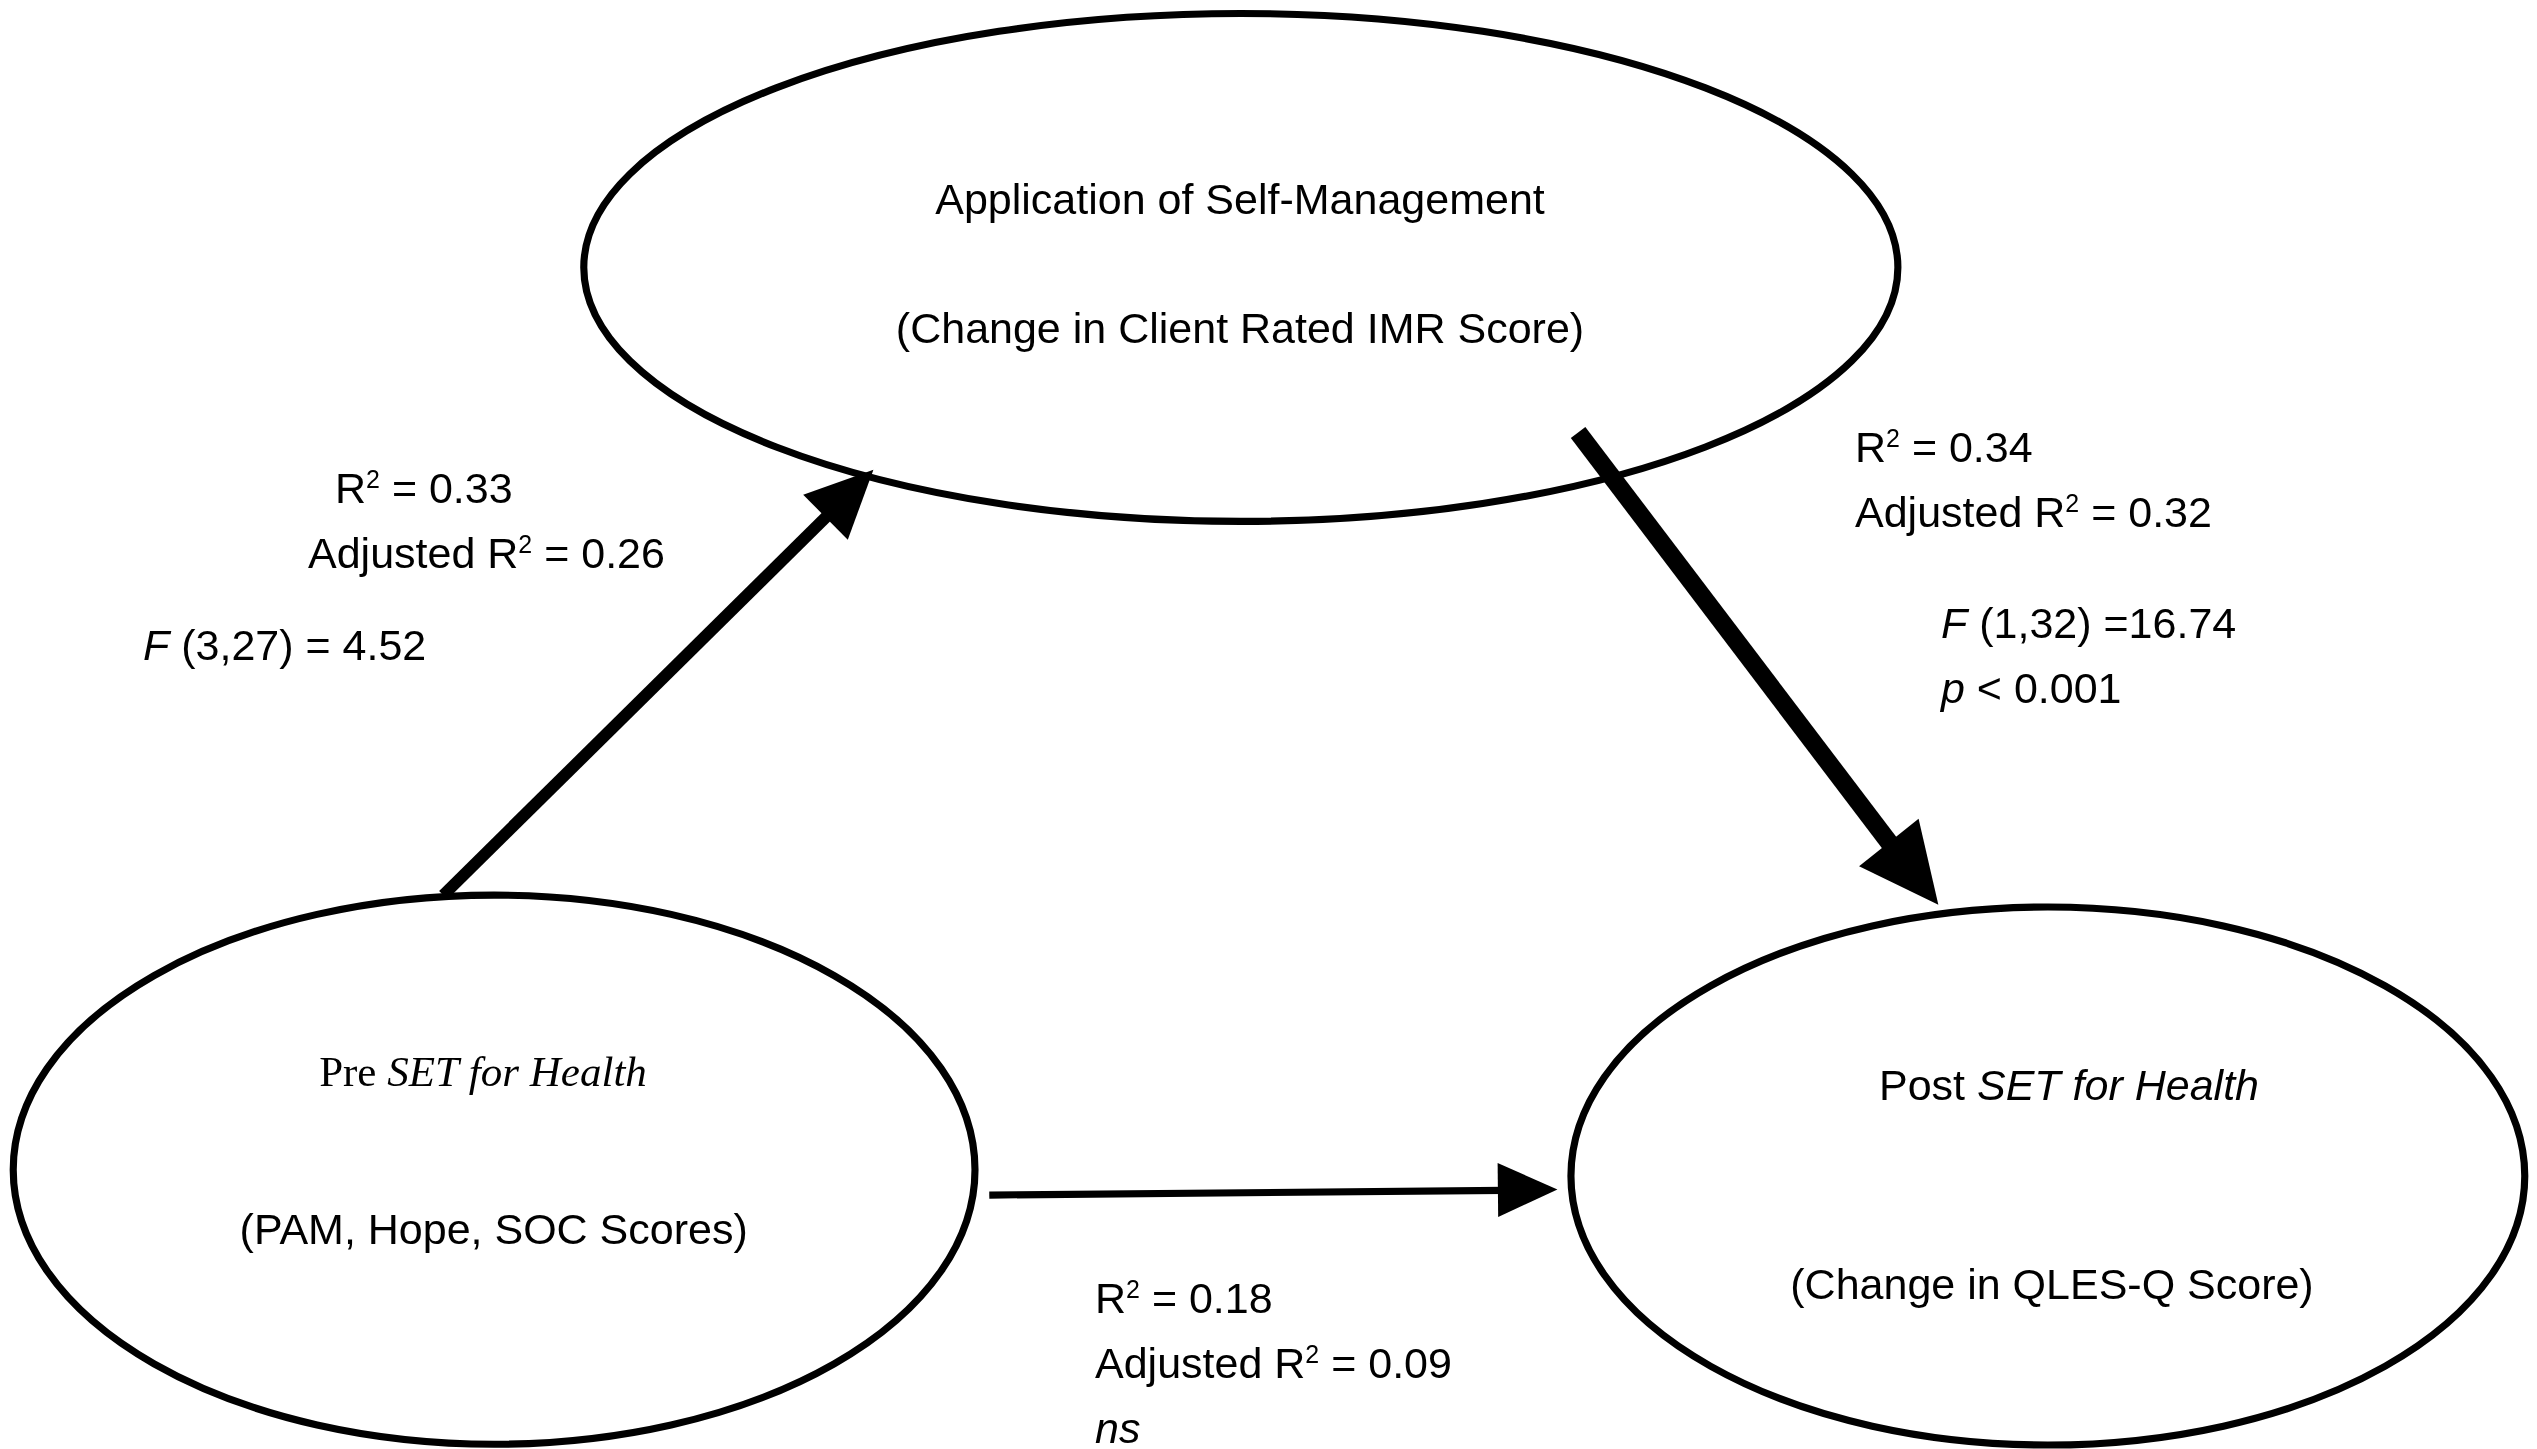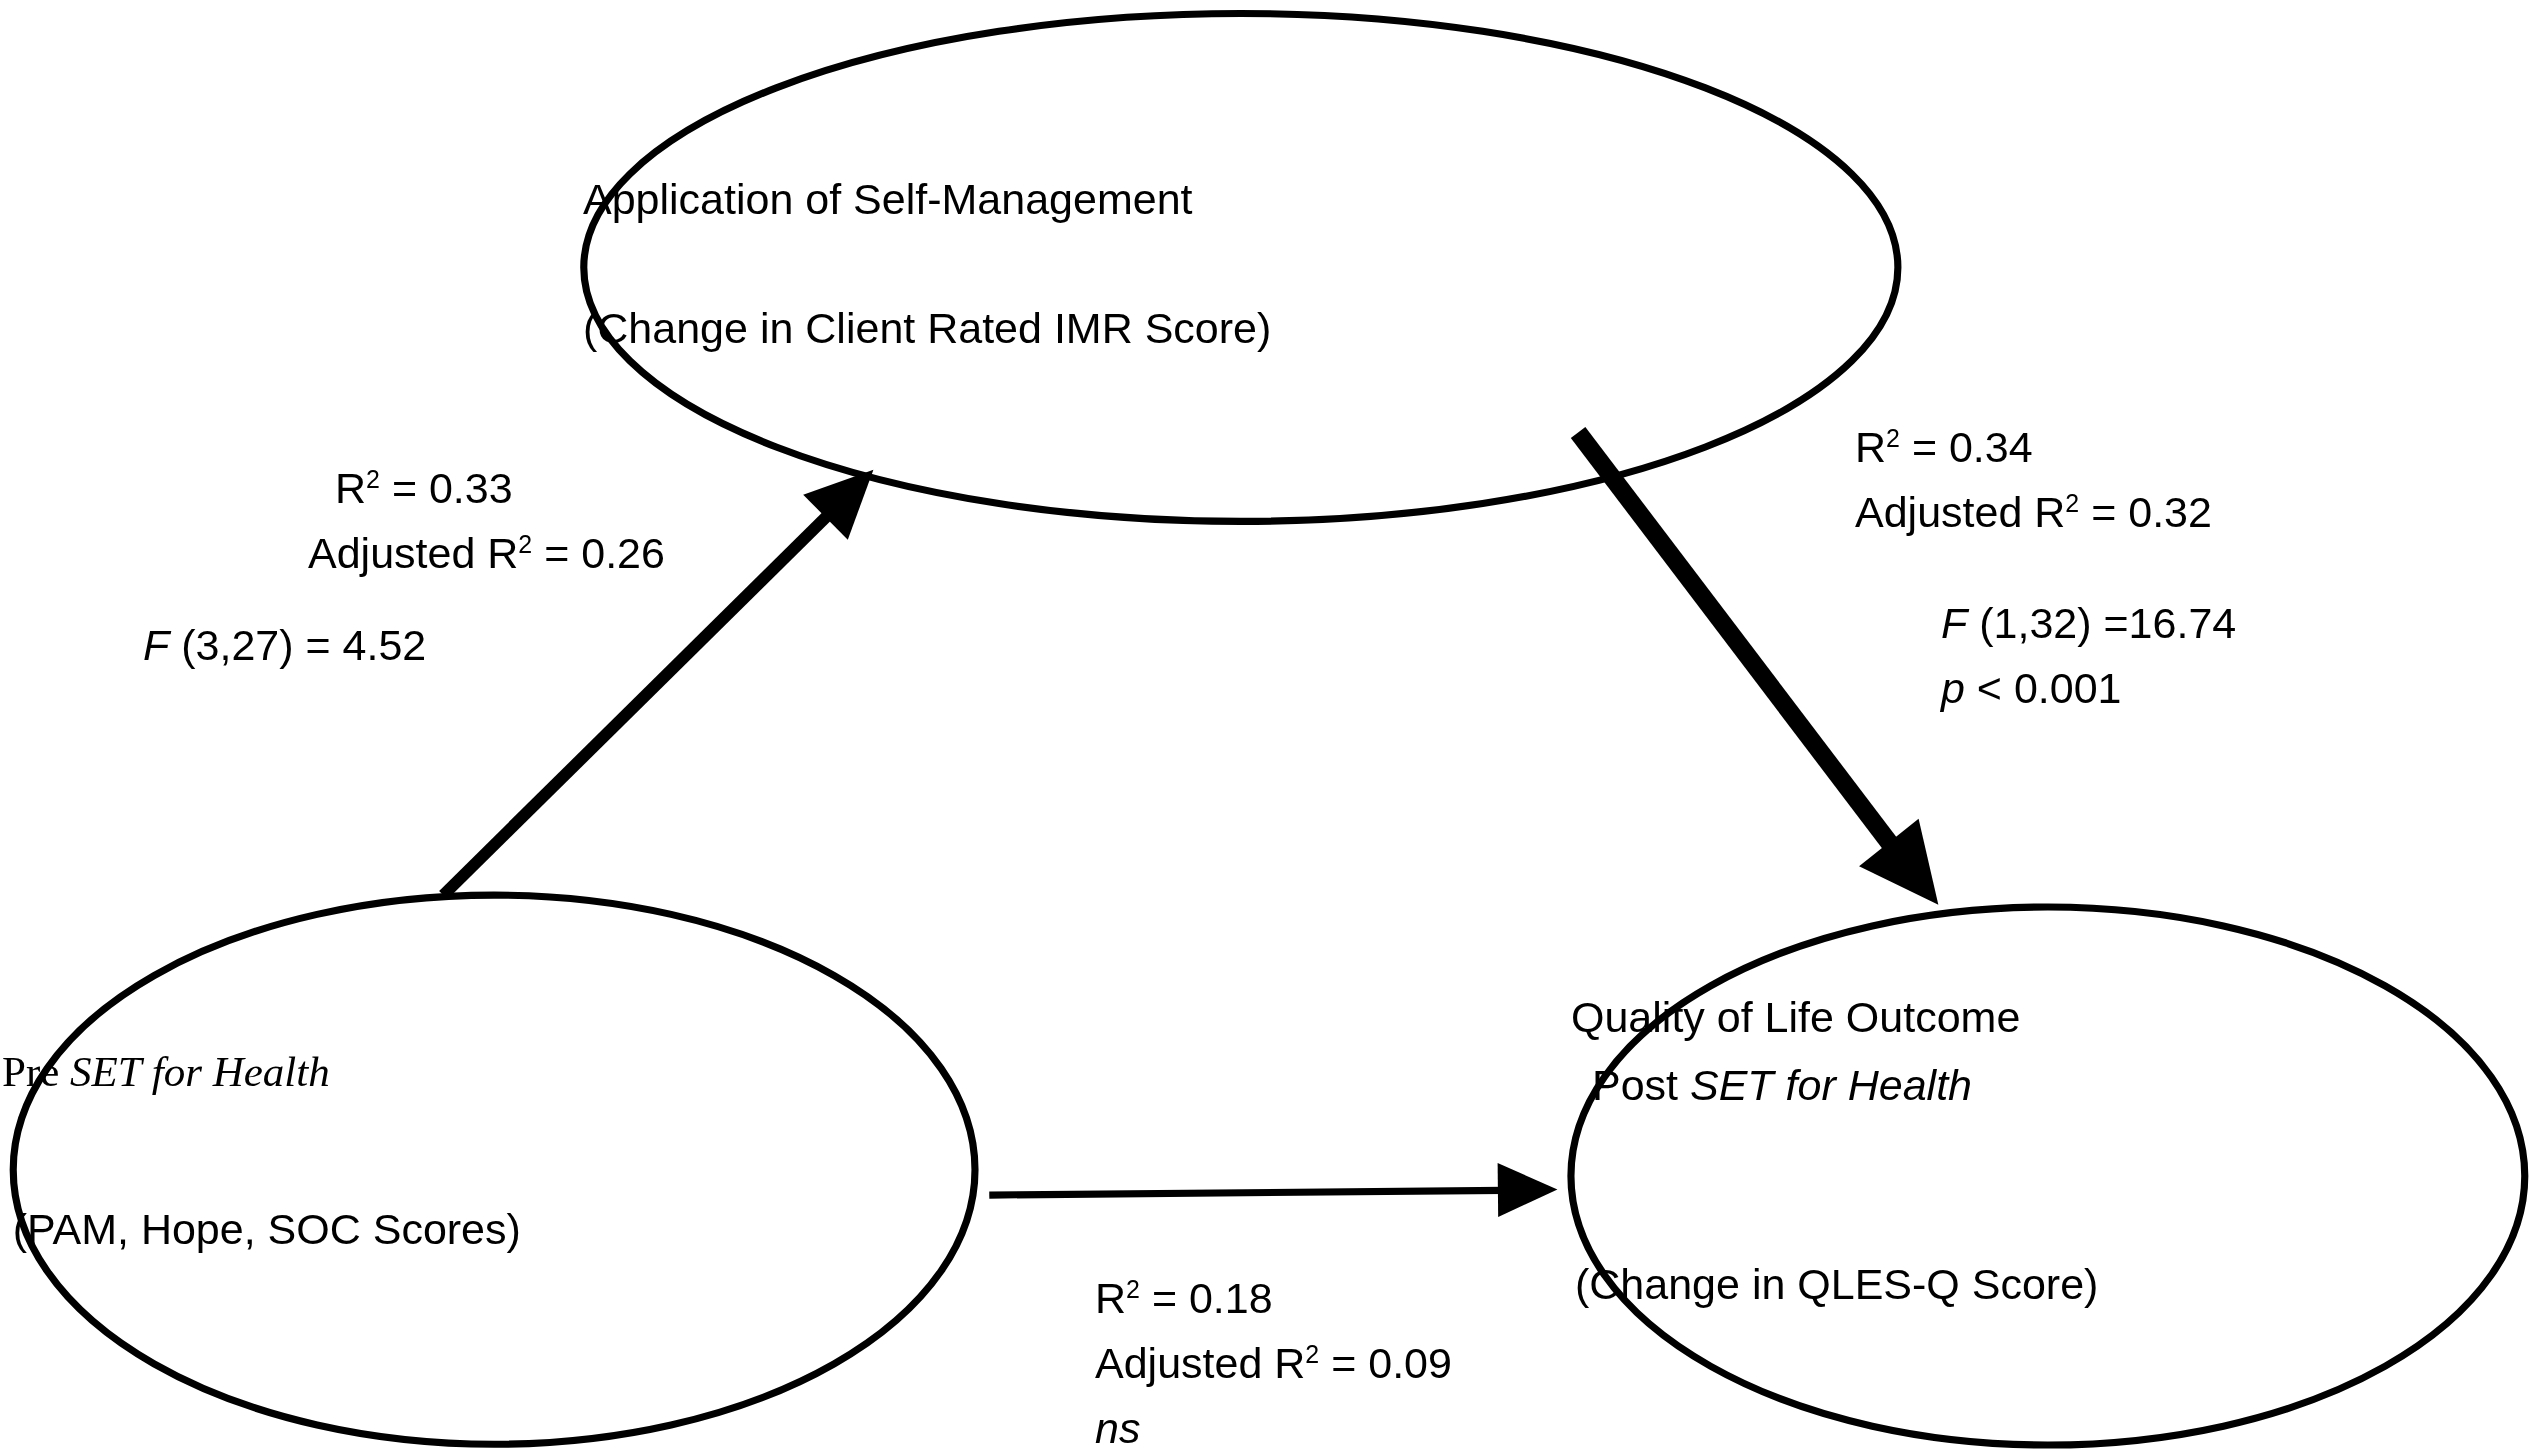--- a/index.html
+++ b/index.html
@@ -19,20 +19,21 @@
     overflow: hidden;
   }
   #shapes {
     position: absolute;
     left: 0; top: 0;
     width: 2538px;
     height: 1449px;
   }
   .node-line {
     position: absolute;
+    text-align: center;
     font-size: 43px;
     line-height: 52px;
     color: #000;
     white-space: nowrap;
   }
   .stat-block {
     position: absolute;
     font-size: 43px;
     line-height: 65px;
     color: #000;
@@ -73,21 +74,20 @@
       <polygon points="1962,1499 1887.3,1533.7 1886.6,1465.7" fill="#000"></polygon>
     </g>
   </svg>
 
   <div class="node-line" style="left:583px; top:173px; width:1314px;">Application of Self-Management</div>
   <div class="node-line" style="left:583px; top:302px; width:1314px;">(Change in Client Rated IMR Score)</div>
 
   <div class="node-line" style="left:2px; top:1046px; width:962px;font-family:Liberation Serif, serif;"><span>Pre </span><i>SET for Health</i></div>
   <div class="node-line" style="left:12.7px; top:1203px; width:962px;">(PAM, Hope, SOC Scores)</div>
 
-  <div class="node-line" style="left:1571px; top:991px; width:954px;">Quality of Life Outcome</div>
   <div class="node-line" style="left:1592px; top:1059px; width:954px;"><span>Post </span><i>SET for Health</i></div>
   <div class="node-line" style="left:1575px; top:1214px; width:954px;margin-top:44px;">(Change in QLES-Q Score)</div>
 
   <div class="stat-block" style="left:308px; top:456px;">
     <span class="stat-line indent-22"><span>R</span><sup>2</sup><span> = 0.33</span></span>
     <span class="stat-line"><span>Adjusted R</span><sup>2</sup><span> = 0.26</span></span>
   </div>
   <div class="stat-block" style="left:143px; top:613px;">
     <span class="stat-line"><i>F</i><span> (3,27) = 4.52</span></span>
   </div>

